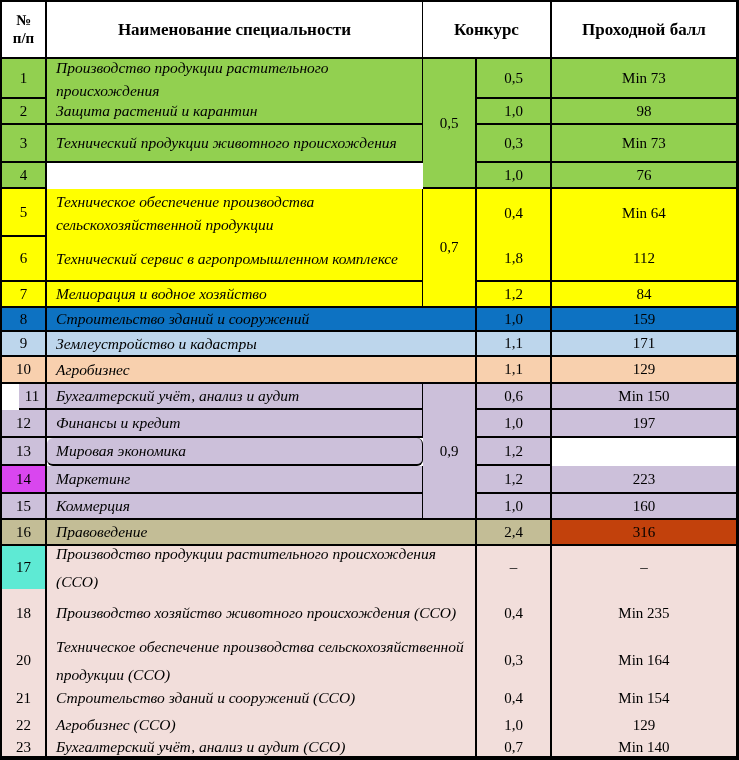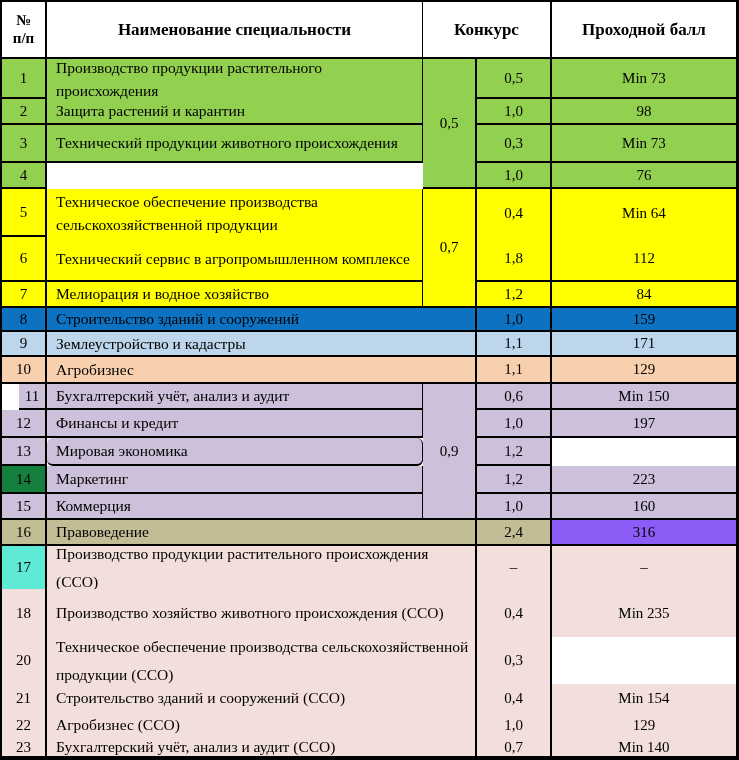--- a/index.html
+++ b/index.html
@@ -13,21 +13,21 @@
     font-family:"Liberation Serif","DejaVu Serif",serif;
     color:#000;
   }
   .cell { box-sizing:border-box; display:flex; align-items:center; justify-content:center; text-align:center; overflow:hidden; }
   .vr1 { border-right:1px solid #000; }
   .vr2 { border-right:2px solid #000; }
   .bb  { border-bottom:2px solid #000; }
   .hdr { font-weight:bold; font-size:17px; line-height:1.15; background:#fff; }
   .hdr-num { flex-direction:column; font-size:15px; }
   .num  { font-size:15px; }
-  .name { justify-content:flex-start; text-align:left; padding-left:9px; padding-right:4px; font-size:15.5px; line-height:1.5; }
+  .name { justify-content:flex-start; text-align:left; padding-left:9px; padding-right:4px; font-size:15.5px; line-height:1.5;font-style:italic; }
   .val  { font-size:15px; }
   .sec-pink.name { line-height:1.75; }
 </style>
 </head>
 <body>
 
 <div id="tbl">
   <div class="cell hdr hdr-num vr2 bb" style="grid-column:1;grid-row:1">
     <span>№</span>
     <span>п/п</span>
@@ -78,43 +78,44 @@
     <div class="cell name sec-purple vr1 bb" style="background: rgb(204, 192, 218); grid-area: 12 / 2;">Бухгалтерский учёт, анализ и аудит</div>
     <div class="cell val vr2 bb" style="background: rgb(204, 192, 218); grid-area: 12 / 4;">0,6</div>
     <div class="cell val bb" style="background: rgb(204, 192, 218); grid-area: 12 / 5;">Min 150</div>
     <div class="cell num vr2 bb" style="background: rgb(204, 192, 218); grid-area: 13 / 1;">12</div>
     <div class="cell name sec-purple vr1 bb" style="background: rgb(204, 192, 218); grid-area: 13 / 2;">Финансы и кредит</div>
     <div class="cell val vr2 bb" style="background: rgb(204, 192, 218); grid-area: 13 / 4;">1,0</div>
     <div class="cell val bb" style="background: rgb(204, 192, 218); grid-area: 13 / 5;">197</div>
     <div class="cell num vr2 bb" style="background: rgb(204, 192, 218); grid-area: 14 / 1;">13</div>
     <div class="cell name sec-purple vr1 bb" style="background: rgb(204, 192, 218); grid-area: 14 / 2; border-radius: 6px;">Мировая экономика</div>
     <div class="cell val vr2 bb" style="background: rgb(204, 192, 218); grid-area: 14 / 4;">1,2</div>
-    <div class="cell num vr2 bb" style="background: #15803d; grid-area: 15 / 1;">14</div>
+    <div class="cell num vr2 bb" style="background: #d946ef; grid-area: 15 / 1;">14</div>
     <div class="cell name sec-purple vr1 bb" style="background: rgb(204, 192, 218); grid-area: 15 / 2;">Маркетинг</div>
     <div class="cell val vr2 bb" style="background: rgb(204, 192, 218); grid-area: 15 / 4;">1,2</div>
     <div class="cell val bb" style="background: rgb(204, 192, 218); grid-area: 15 / 5;">223</div>
     <div class="cell num vr2 bb" style="background: rgb(204, 192, 218); grid-area: 16 / 1;">15</div>
     <div class="cell name sec-purple vr1 bb" style="background: rgb(204, 192, 218); grid-area: 16 / 2;">Коммерция</div>
     <div class="cell val vr2 bb" style="background: rgb(204, 192, 218); grid-area: 16 / 4;">1,0</div>
     <div class="cell val bb" style="background: rgb(204, 192, 218); grid-area: 16 / 5;">160</div>
     <div class="cell num vr2 bb" style="background: rgb(195, 189, 150); grid-area: 17 / 1;">16</div>
     <div class="cell name sec-olive vr2 bb" style="background: rgb(195, 189, 150); grid-area: 17 / 2 / auto / span 2;">Правоведение</div>
     <div class="cell val vr2 bb" style="background: rgb(195, 189, 150); grid-area: 17 / 4;">2,4</div>
-    <div class="cell val bb" style="background: #8b5cf6; grid-area: 17 / 5;">316</div>
+    <div class="cell val bb" style="background: #c2410c; grid-area: 17 / 5;">316</div>
     <div class="cell num vr2" style="background: #5eead4; grid-area: 18 / 1;">17</div>
     <div class="cell name sec-pink vr2" style="background: rgb(242, 222, 219); grid-area: 18 / 2 / auto / span 2;">Производство продукции растительного происхождения (ССО)</div>
     <div class="cell val vr2" style="background: rgb(242, 222, 219); grid-area: 18 / 4;">–</div>
     <div class="cell val" style="background: rgb(242, 222, 219); grid-area: 18 / 5;">–</div>
     <div class="cell num vr2" style="background: rgb(242, 222, 219); grid-area: 19 / 1;">18</div>
     <div class="cell name sec-pink vr2" style="background: rgb(242, 222, 219); grid-area: 19 / 2 / auto / span 2;">Производство хозяйство животного происхождения (ССО)</div>
     <div class="cell val vr2" style="background: rgb(242, 222, 219); grid-area: 19 / 4;">0,4</div>
     <div class="cell val" style="background: rgb(242, 222, 219); grid-area: 19 / 5;">Min 235</div>
     <div class="cell num vr2" style="background: rgb(242, 222, 219); grid-area: 20 / 1;">20</div>
     <div class="cell name sec-pink vr2" style="background: rgb(242, 222, 219); grid-area: 20 / 2 / auto / span 2;">Техническое обеспечение производства сельскохозяйственной продукции (ССО)</div>
     <div class="cell val vr2" style="background: rgb(242, 222, 219); grid-area: 20 / 4;">0,3</div>
+    <div class="cell val" style="background: rgb(242, 222, 219); grid-area: 20 / 5;">Min 164</div>
     <div class="cell num vr2" style="background: rgb(242, 222, 219); grid-area: 21 / 1;">21</div>
     <div class="cell name sec-pink vr2" style="background: rgb(242, 222, 219); grid-area: 21 / 2 / auto / span 2;">Строительство зданий и сооружений (ССО)</div>
     <div class="cell val vr2" style="background: rgb(242, 222, 219); grid-area: 21 / 4;">0,4</div>
     <div class="cell val" style="background: rgb(242, 222, 219); grid-area: 21 / 5;">Min 154</div>
     <div class="cell num vr2" style="background: rgb(242, 222, 219); grid-area: 22 / 1;">22</div>
     <div class="cell name sec-pink vr2" style="background: rgb(242, 222, 219); grid-area: 22 / 2 / auto / span 2;">Агробизнес (ССО)</div>
     <div class="cell val vr2" style="background: rgb(242, 222, 219); grid-area: 22 / 4;">1,0</div>
     <div class="cell val" style="background: rgb(242, 222, 219); grid-area: 22 / 5;">129</div>
     <div class="cell num vr2" style="background: rgb(242, 222, 219); grid-area: 23 / 1;">23</div>
     <div class="cell name sec-pink vr2" style="background: rgb(242, 222, 219); grid-area: 23 / 2 / auto / span 2;">Бухгалтерский учёт, анализ и аудит (ССО)</div>

